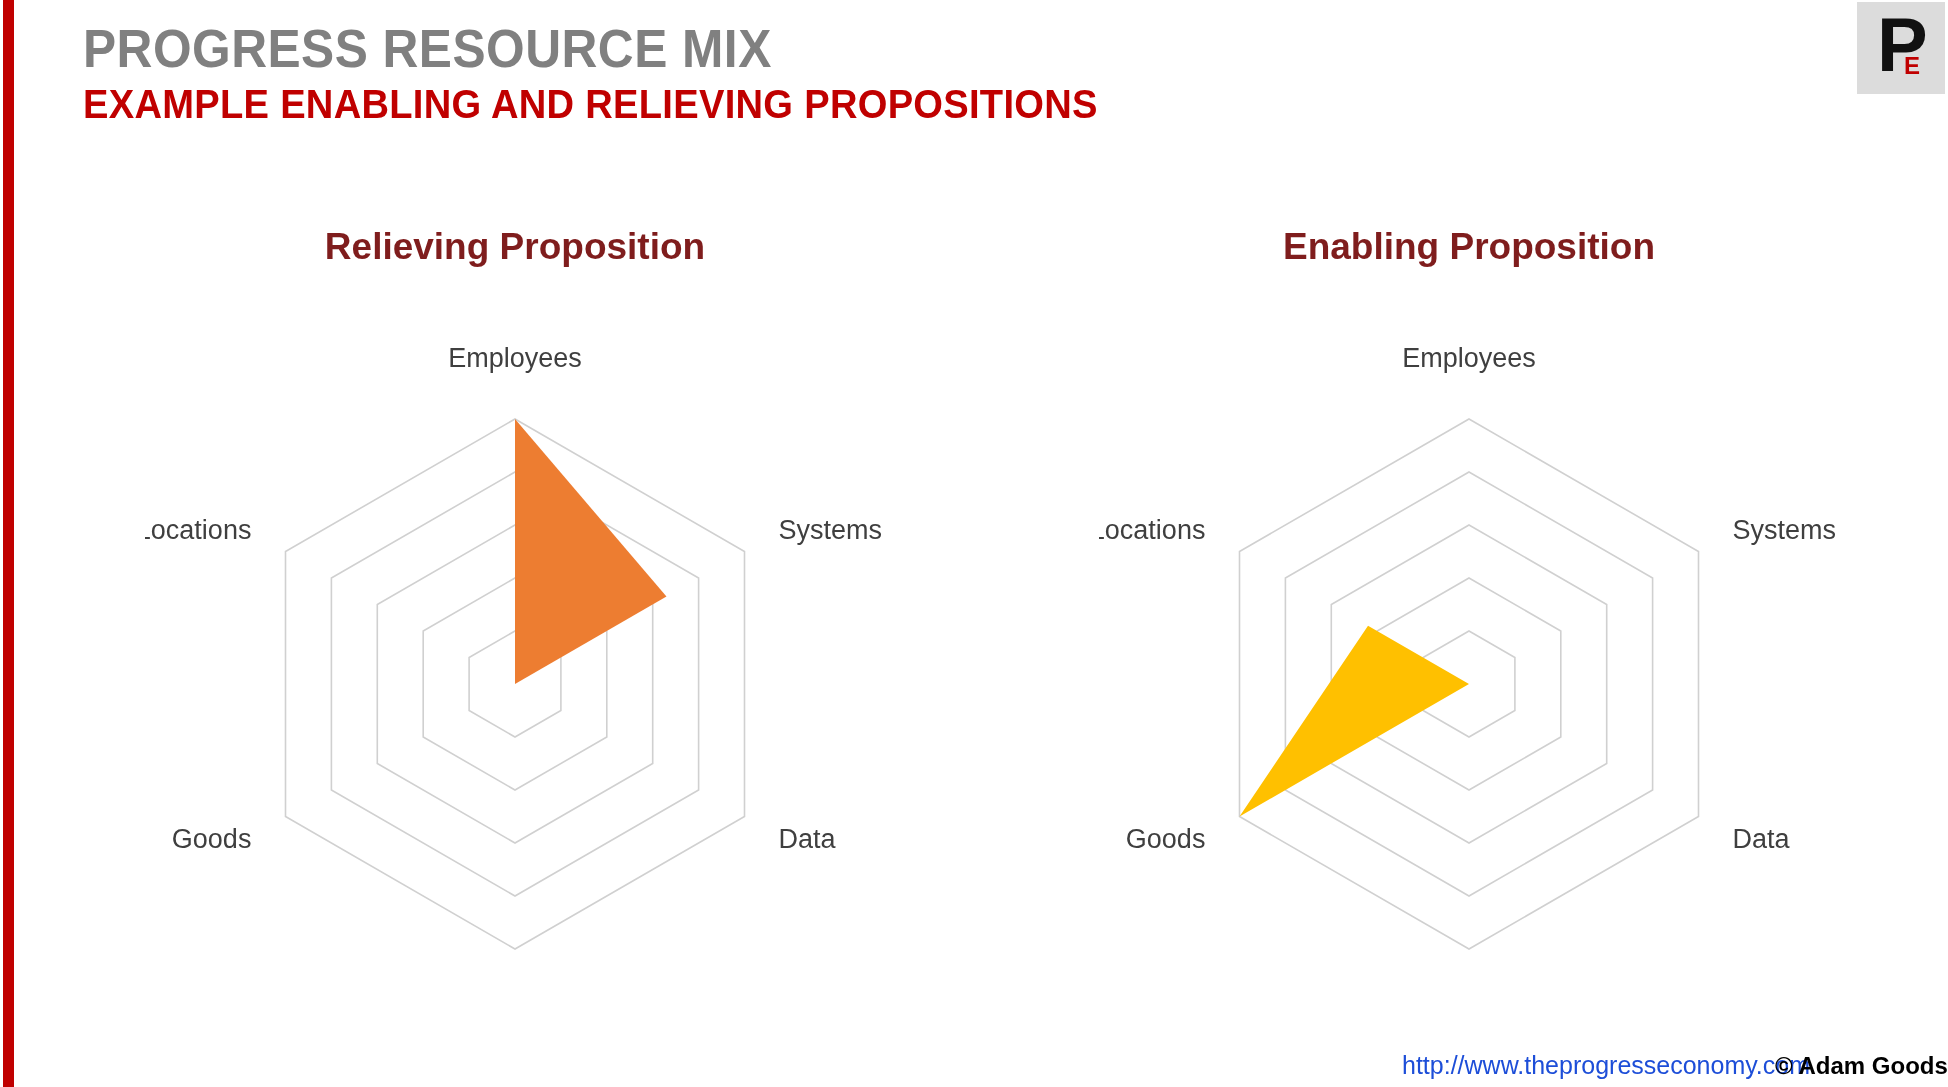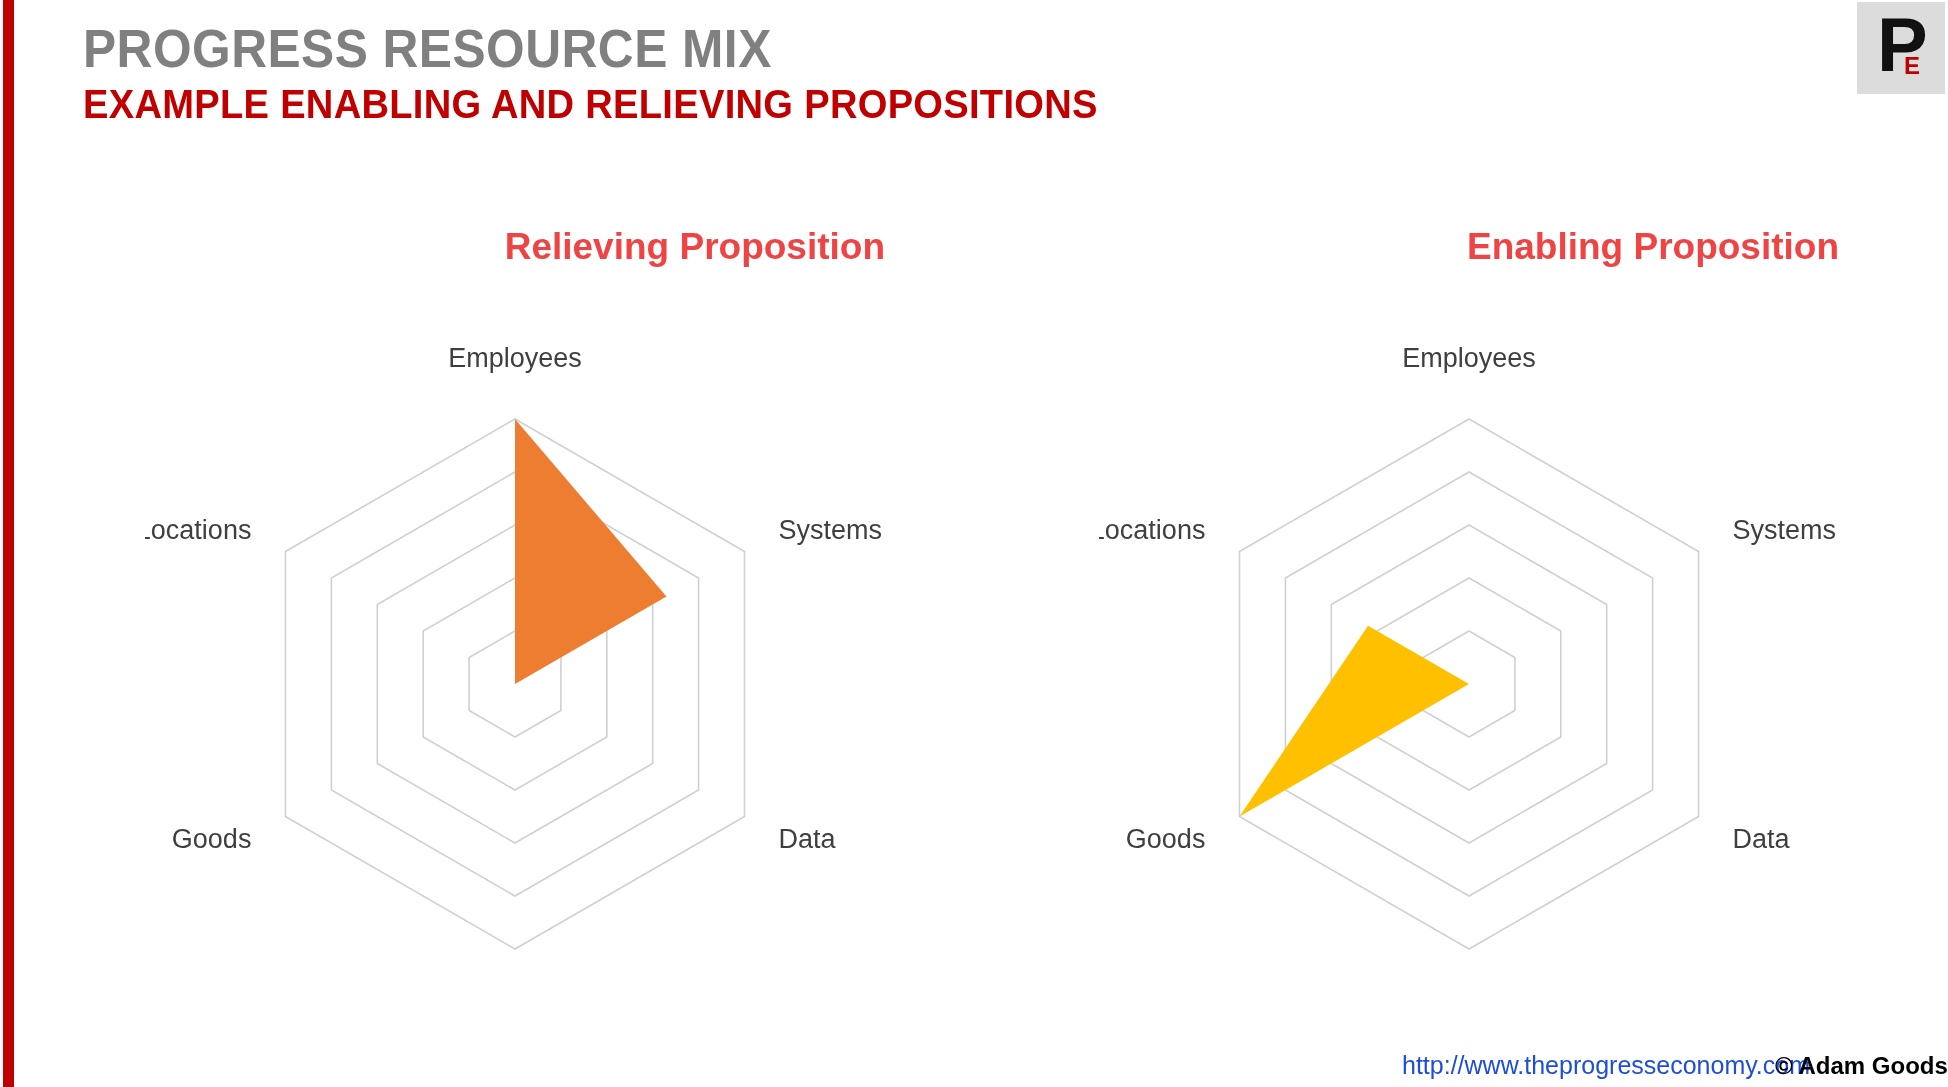--- a/index.html
+++ b/index.html
@@ -89,26 +89,26 @@
 
   
   .chart-panel {
     position: absolute;
     top: 225px;
   }
   #panel-left  { left: 145px;  width: 740px; }
   #panel-right { left: 1099px; width: 740px; }
 
   .chart-title {
-    text-align: right;
+    text-align: center;
     font-family: "Liberation Sans", sans-serif;
     font-weight: bold;
     font-size: 37px;
     line-height: 44px;
-    color: #ef4444;
+    color: #7f1d1d;
   }
 
   .chart-svg {
     display: block;
     margin: 0 auto;
   }
 
   .radar-grid-line {
     fill: none;
     stroke: #D0D0D0;

